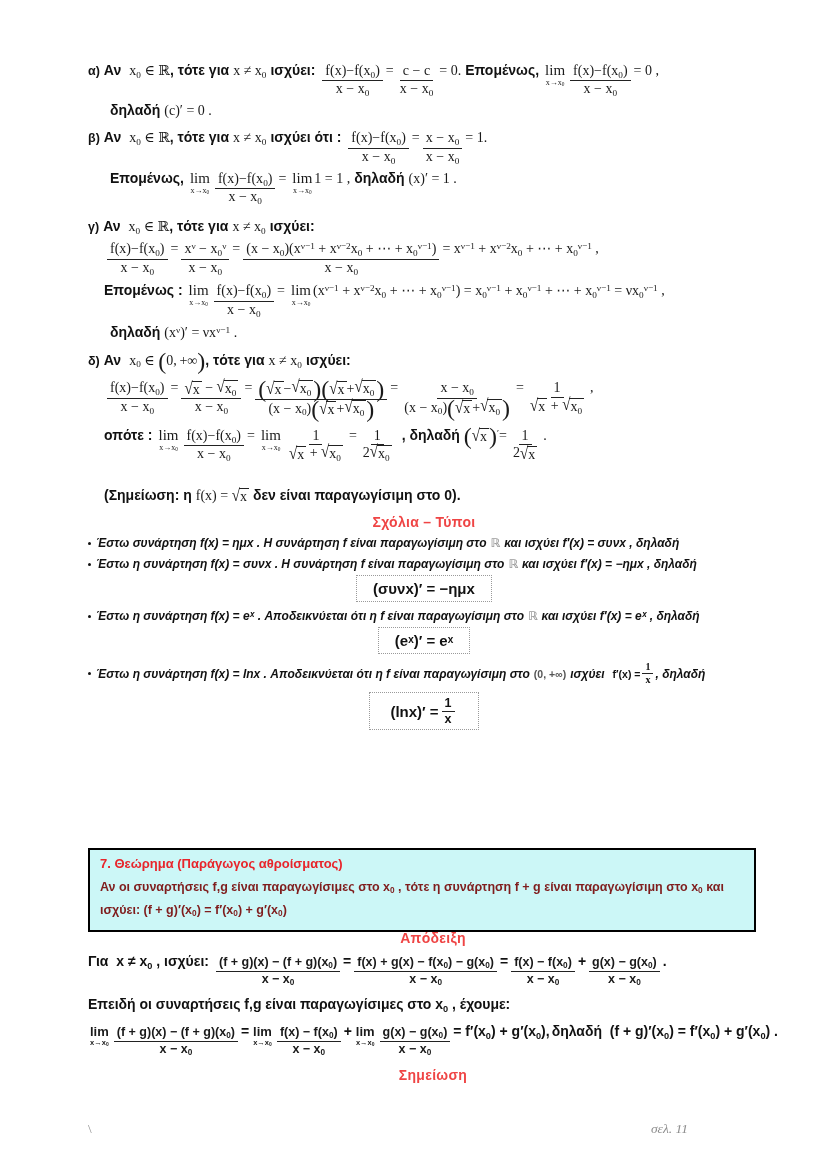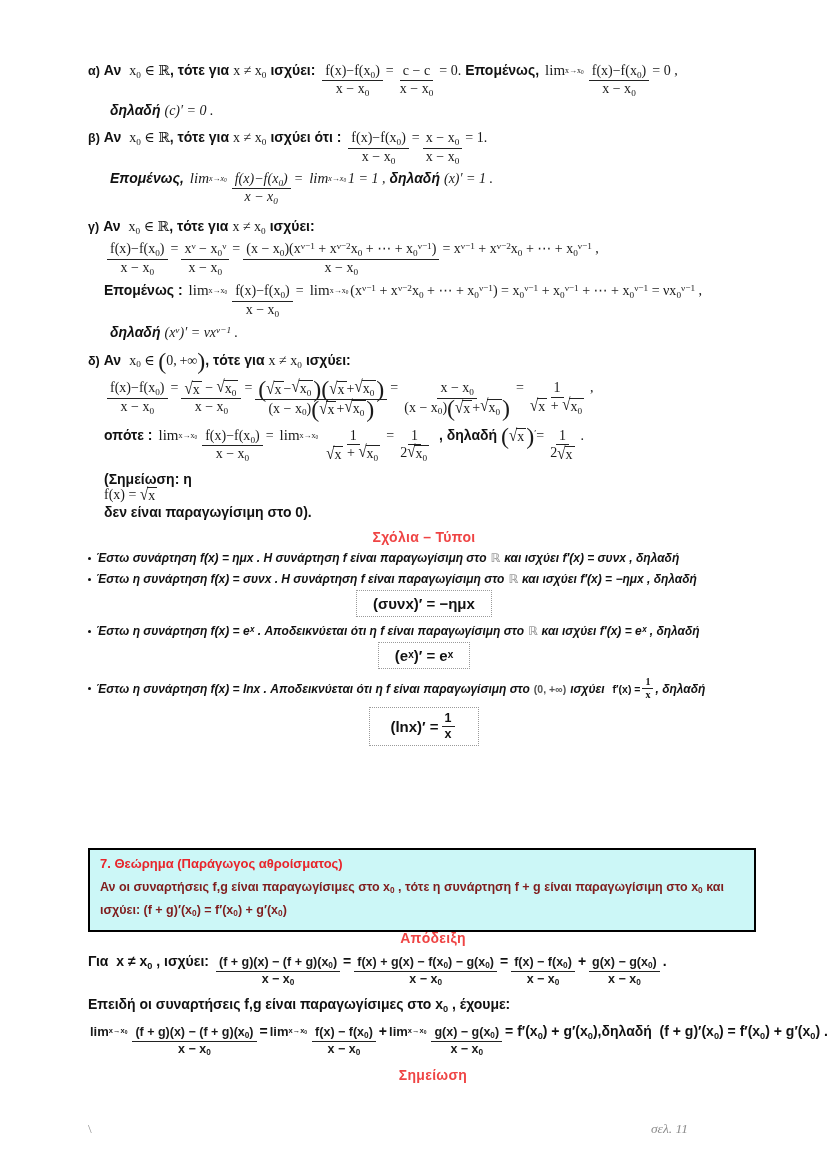--- a/index.html
+++ b/index.html
@@ -79,20 +79,21 @@
     font-size: 12.5px;
   }
 
   .frac.tiny .num, .frac.tiny .den {
     font-size: 10px;
   }
 
   
   .lim {
     display: inline-flex;
+    flex-direction: column;
     align-items: center;
     vertical-align: middle;
     margin: 0 2px;
     line-height: 1;
   }
   .lim .op {
     font-family: "Liberation Serif", "DejaVu Serif", serif;
     font-size: 15px;
   }
   .lim .sub {
@@ -229,21 +230,21 @@
   .footer-page {
     position: absolute;
     right: 140px;
     bottom: 34px;
     font-family: "Liberation Serif", "DejaVu Serif", serif;
     font-style: italic;
     font-size: 13.5px;
     color: #8d8d8d;
   }
 
-  .ind { padding-left: 22px; font-style: italic; }
+  .ind { padding-left: 22px; }
   .ind2 { padding-left: 16px; }
   .nb { white-space: nowrap; }
   .sp4 { display:inline-block; width:4px; }
   .sp8 { display:inline-block; width:8px; }
 </style>
 </head>
 <body>
 
 <div class="page">
 
@@ -520,21 +521,21 @@
         <span class="frac">
           <span class="num">1</span>
           <span class="den">2<span class="rad">
                 <span class="sign">√</span>
                 <span class="body">x</span>
               </span></span>
         </span>
         <span class="mtxt">.</span>
       </div>
 
-      <div class="rowb ind2" style="margin-top:7px;flex-direction:column;">
+      <div class="rowb ind2" style="margin-top:23px;">
         <span class="gtxt">(Σημείωση: η</span>
         <span class="sp4"></span>
         <span class="mtxt">f(x) = <span class="rad">
               <span class="sign">√</span>
               <span class="body">x</span>
             </span></span>
         <span class="sp4"></span>
         <span class="gtxt">δεν είναι παραγωγίσιμη στο 0).</span>
       </div>
     </div>

